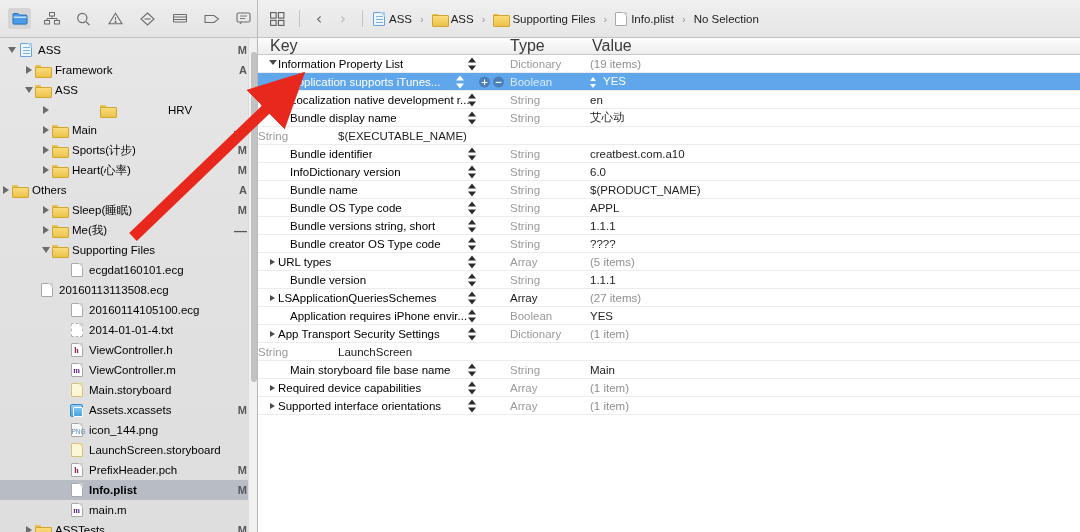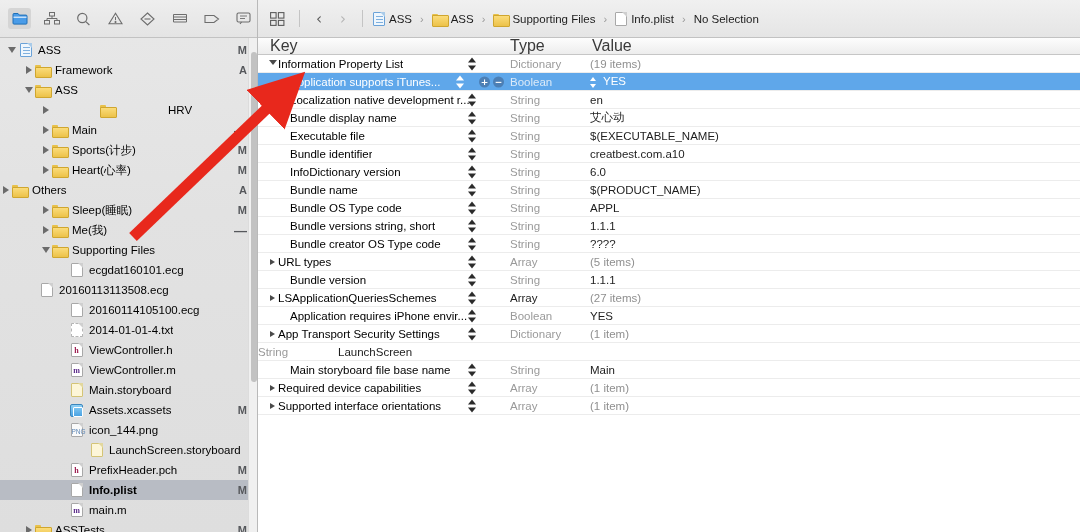--- a/index.html
+++ b/index.html
@@ -387,21 +387,21 @@
         </div>
         <div class="row" style="padding-left: 57px;">
           <span class="tw"></span>
           <span class="ficon">
             <span class="pngi">
               <span>PNG</span>
             </span>
           </span>
           <span class="lbl">icon_144.png</span>
         </div>
-        <div class="row" style="padding-left: 77px;">
+        <div class="row" style="padding-left: 57px;">
           <span class="tw"></span>
           <span class="ficon">
             <span class="sbd"></span>
           </span>
           <span class="lbl">LaunchScreen.storyboard</span>
         </div>
         <div class="row" style="padding-left: 57px;">
           <span class="tw"></span>
           <span class="ficon">
             <span class="docg h">
@@ -548,28 +548,20 @@
               <span class="pkey-text">Bundle display name</span>
               <span class="stepper">
                 <i></i>
                 <i></i>
               </span>
             </span>
             <span class="ptype">String</span>
             <span class="pval"><span>艾心动</span></span>
           </div>
           <div class="prow">
-            <span class="pkey indent1">
-              <span class="ptri"></span>
-              <span class="pkey-text">Executable file</span>
-              <span class="stepper">
-                <i></i>
-                <i></i>
-              </span>
-            </span>
             <span class="ptype">String</span>
             <span class="pval"><span>$(EXECUTABLE_NAME)</span></span>
           </div>
           <div class="prow">
             <span class="pkey indent1">
               <span class="ptri"></span>
               <span class="pkey-text">Bundle identifier</span>
               <span class="stepper">
                 <i></i>
                 <i></i>

